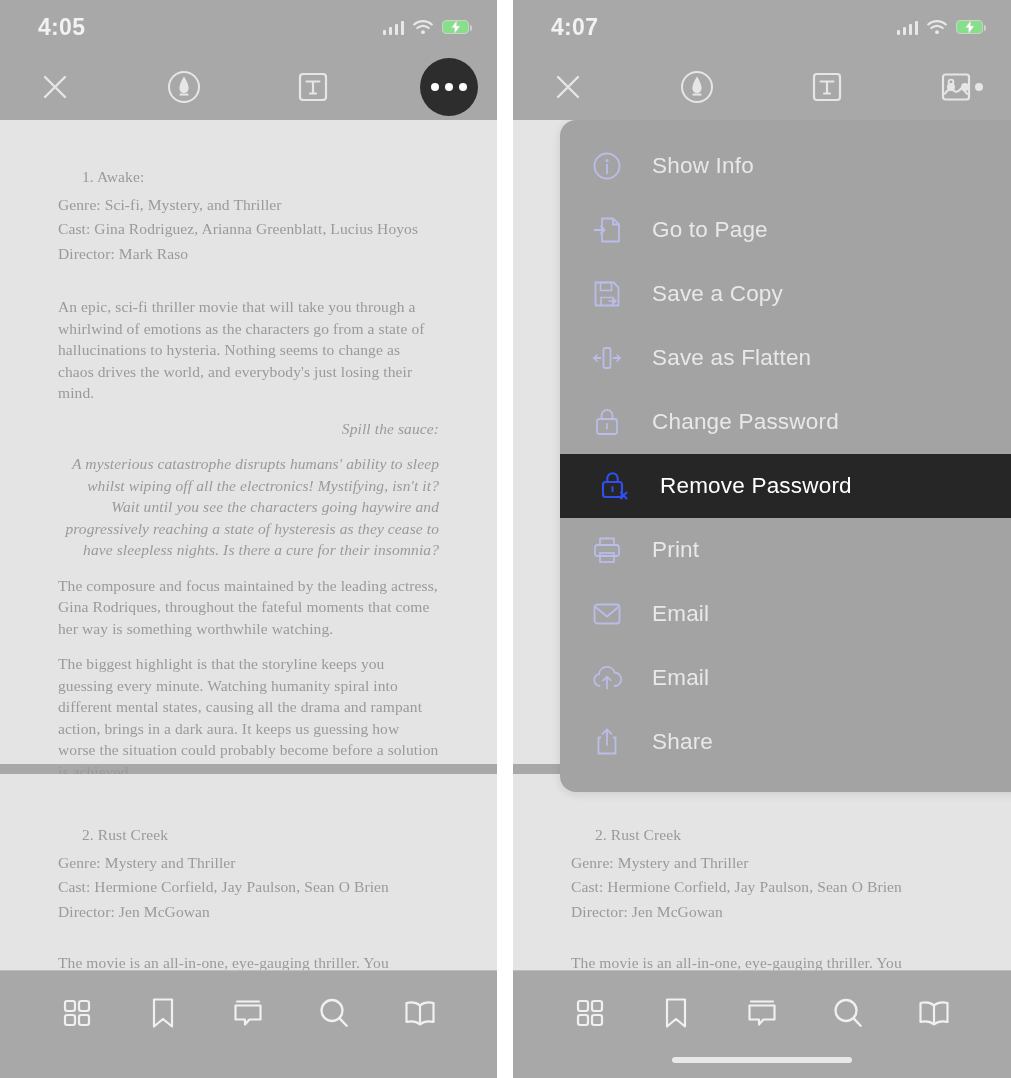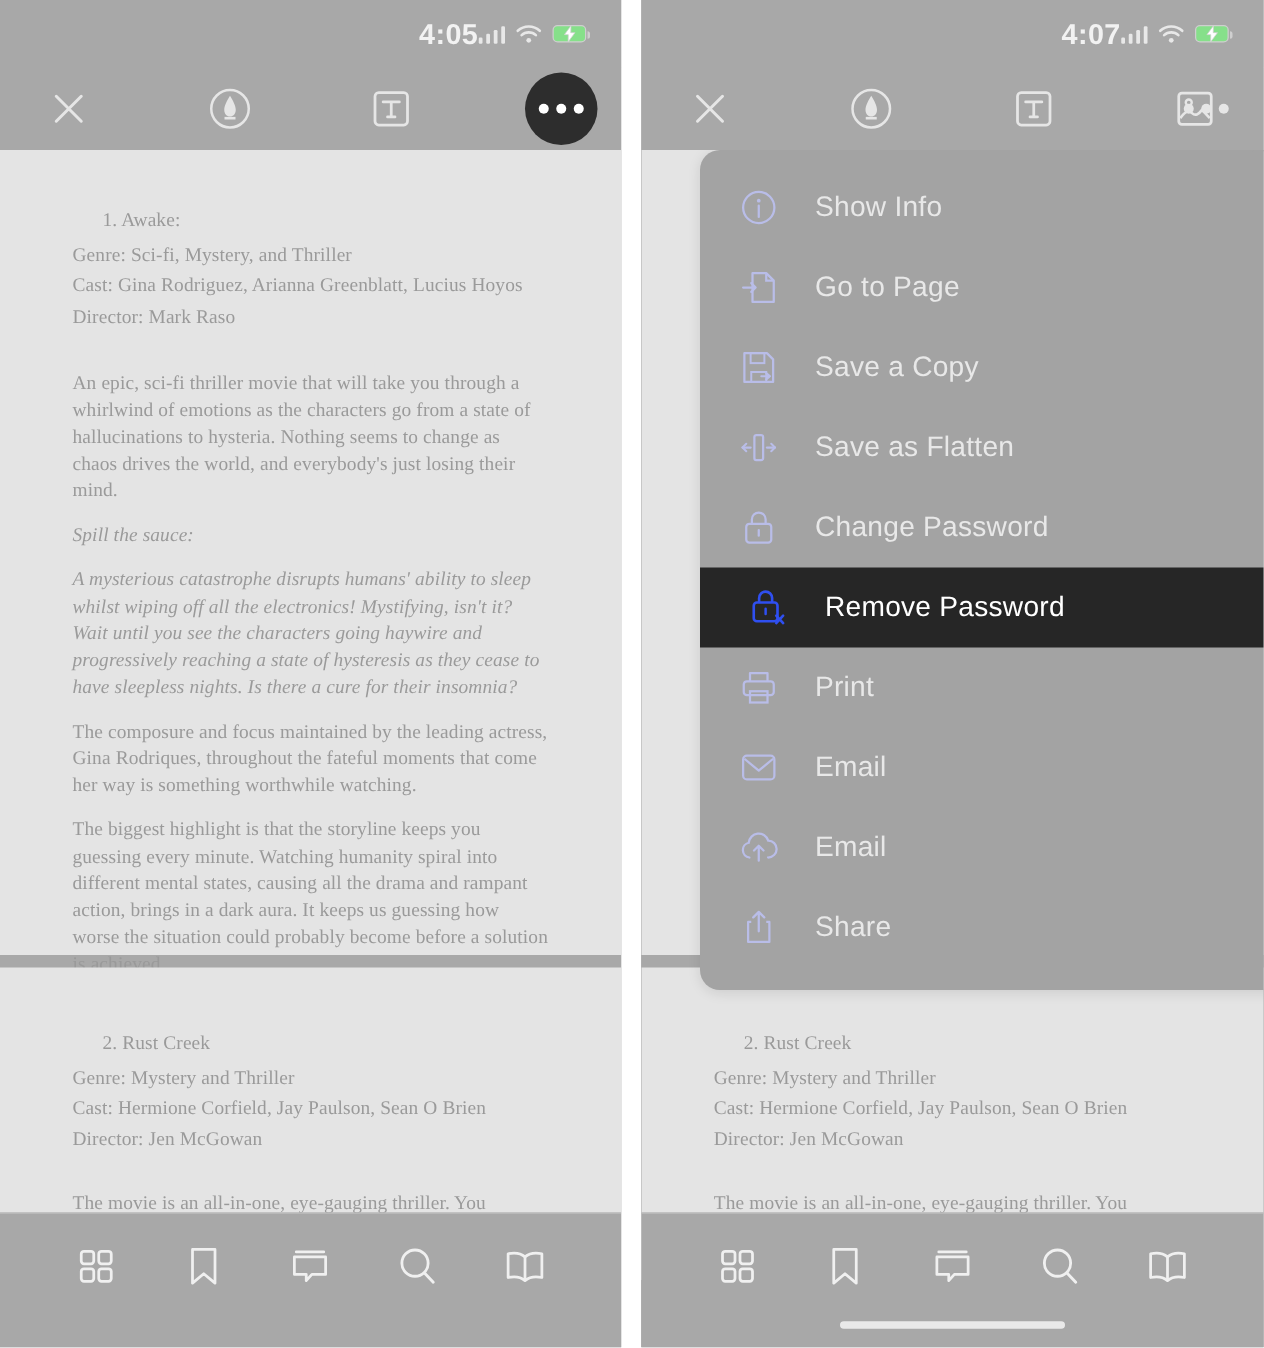--- a/index.html
+++ b/index.html
@@ -12,21 +12,21 @@
 
   
   .phone{ position:relative; height:1078px; overflow:hidden; background:#a8a8a8; }
   .phone.left{ width:497px; }
   .gap{ width:16px; height:1078px; background:#ffffff; }
   .phone.right{ width:498px; }
 
   
   .statusbar{
     position:relative; height:54px; background:#a8a8a8;
-    display:flex; align-items:center; justify-content:flex-end;
+    display:flex; align-items:center; justify-content:space-between;
     padding:0 28px 0 38px;
   }
   .status-time{
     color:#f2f2f2; font-size:23px; font-weight:600; letter-spacing:.3px;
   }
   .status-icons{ display:flex; align-items:center; gap:9px; }
   .sig{ display:flex; align-items:flex-end; gap:2.5px; height:15px; }
   .sig i{ width:3.5px; background:#e8e8e8; border-radius:1px; display:block; }
   .sig i:nth-child(1){ height:5px; }
   .sig i:nth-child(2){ height:8px; }
@@ -70,21 +70,21 @@
   .page-sep{ height:10px; background:#a8a8a8; }
 
   .doc-txt{
     color:#9a9a9a; font-family:Liberation Serif, serif;
     font-size:15.5px; line-height:21.5px; letter-spacing:.1px;
   }
   .doc-title{ margin-left:24px; margin-bottom:6px; }
   .doc-line{ margin-bottom:3px; }
   .doc-para{ margin-top:22px; margin-bottom:0; }
   .doc-para.tight{ margin-top:14px; }
-  .doc-italic{ font-style:italic; }
+  .doc-italic{ font-style:italic;text-align:right; }
   .doc-link{
     color:#8fb6d6; text-decoration:underline; font-family:"Liberation Serif", serif;
     font-size:14.5px; display:inline-block; margin-top:30px;
   }
 
   
   .bottombar{
     position:absolute; left:0; bottom:0; width:100%; height:108px;
     background:#a8a8a8; border-top:1px solid #bdbdbd;
   }

